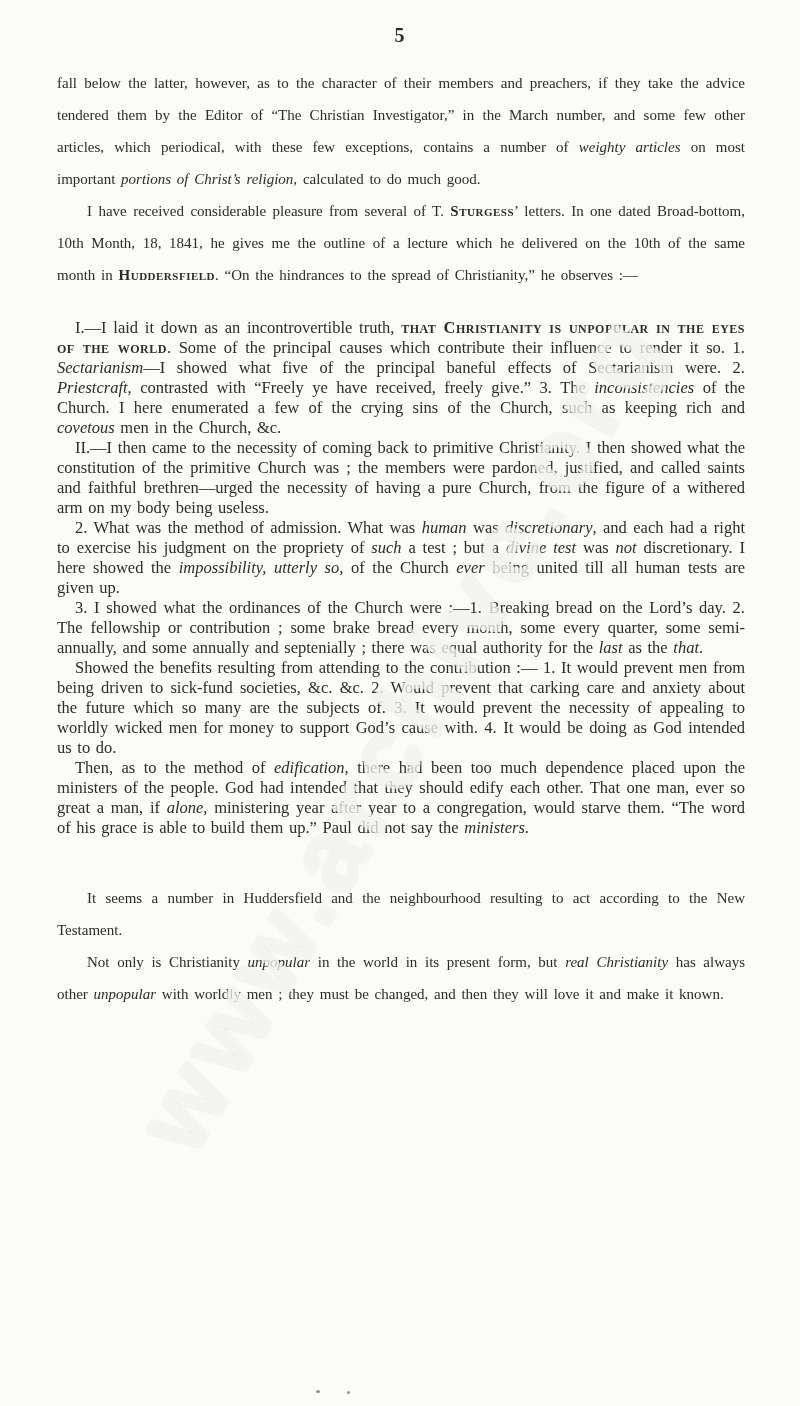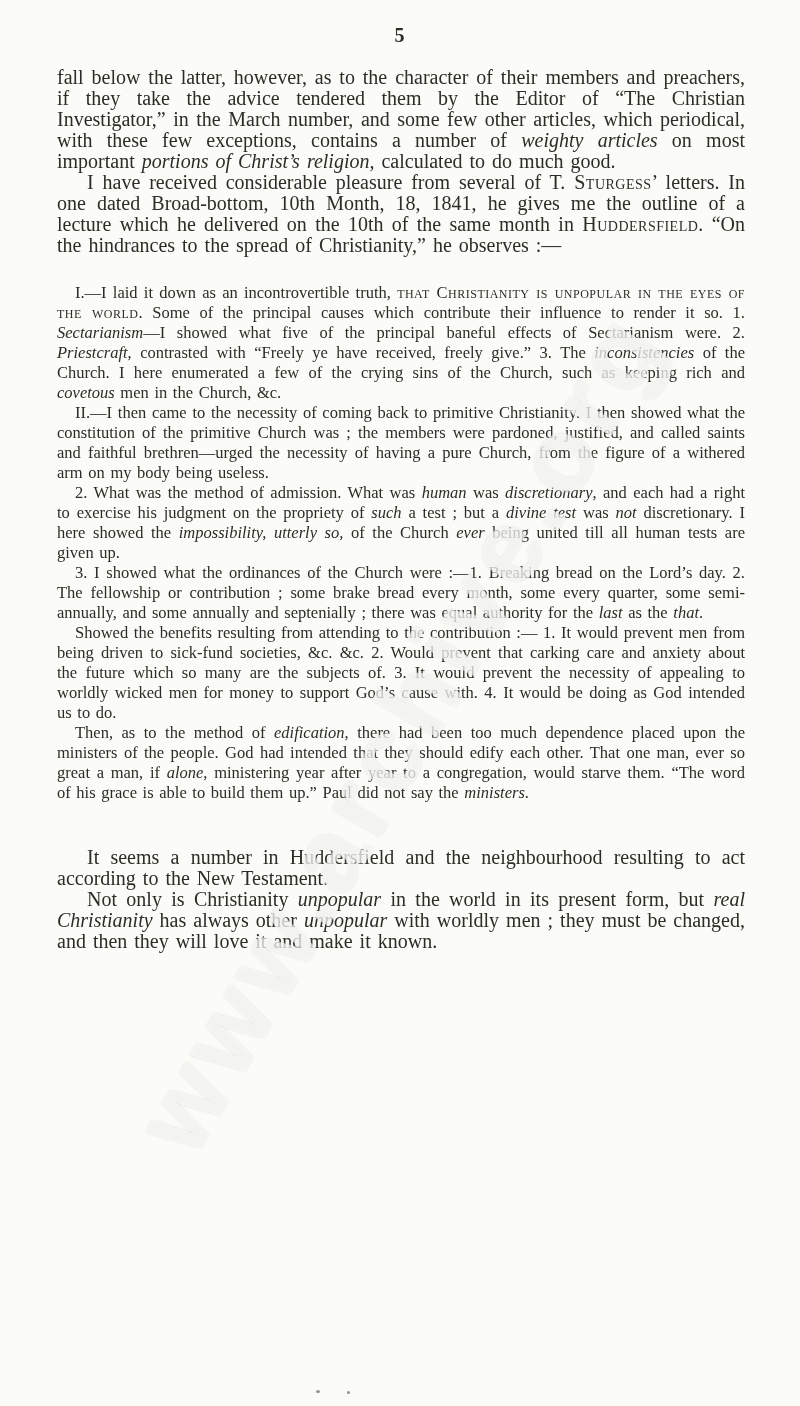--- a/index.html
+++ b/index.html
@@ -21,35 +21,35 @@
     letter-spacing: 1px;
   }
   .body-text {
     margin-left: 57px;
     margin-right: 55px;
     text-align: justify;
   }
   .body-text p { margin: 0; }
   .main, .closing {
     margin-top: 20px;
-    font-size: 20px;
-    line-height: 21px;
+    font-size: 15px;
+    line-height: 32px;
     word-spacing: 2px;
   }
   .quote {
     margin-top: 27px;
     font-size: 16.5px;
     line-height: 20px;
     word-spacing: 1.5px;
   }
   .closing { margin-top: 44px; }
   .main p.indent, .closing p.indent { text-indent: 30px; }
   .quote p.indent { text-indent: 18px; }
   .i  { font-style: italic; }
-  .sc { font-variant: small-caps; letter-spacing: 0.5px; }
+  .sc { font-variant: small-caps; letter-spacing: 0.5px; font-weight: bold; }
   .watermark {
     position: absolute;
     top: 52%;
     left: 50%;
     transform: translate(-50%, -50%) rotate(-60deg);
     font-family: "Liberation Sans", sans-serif;
     font-weight: bold;
     font-size: 104px;
     letter-spacing: 8px;
     white-space: nowrap;

